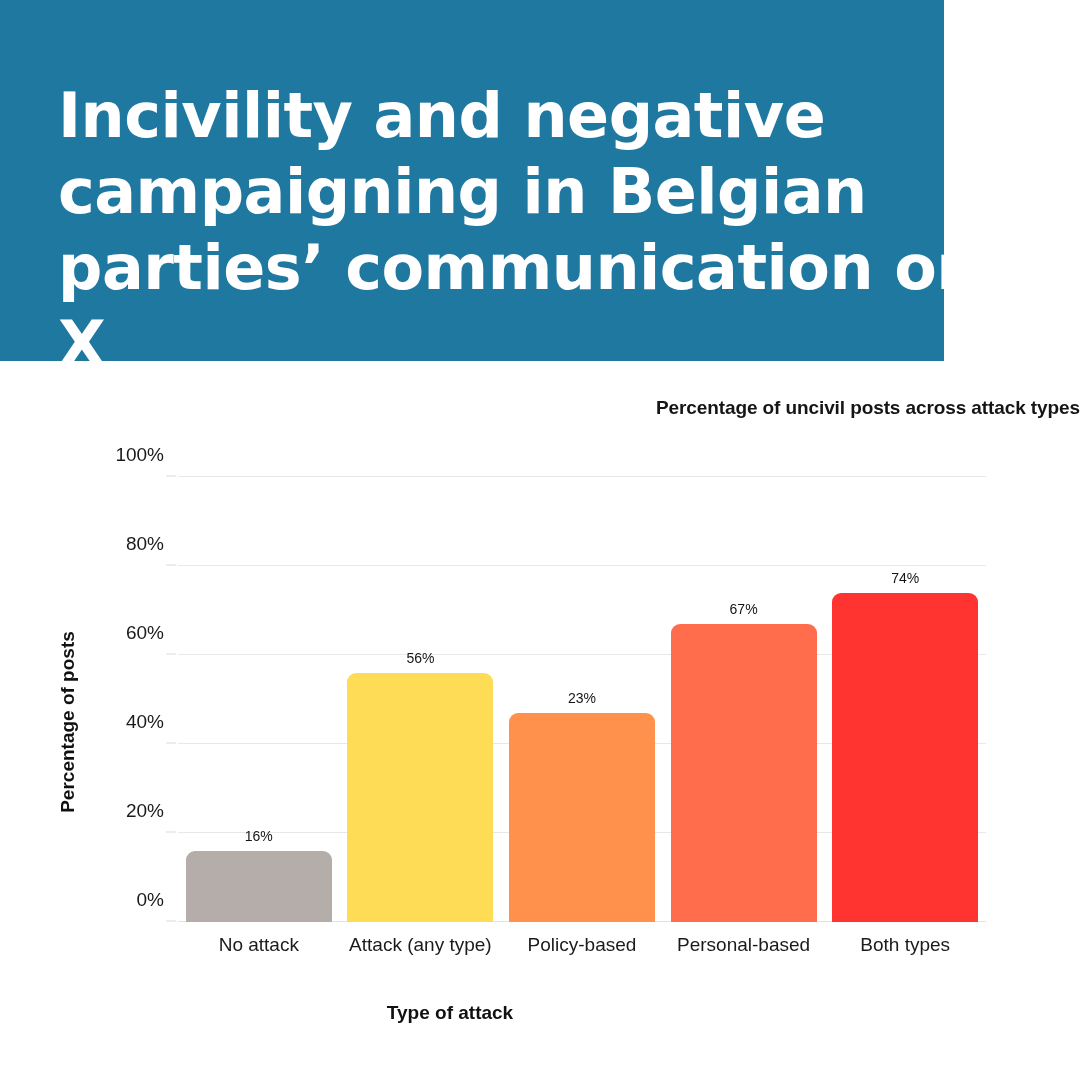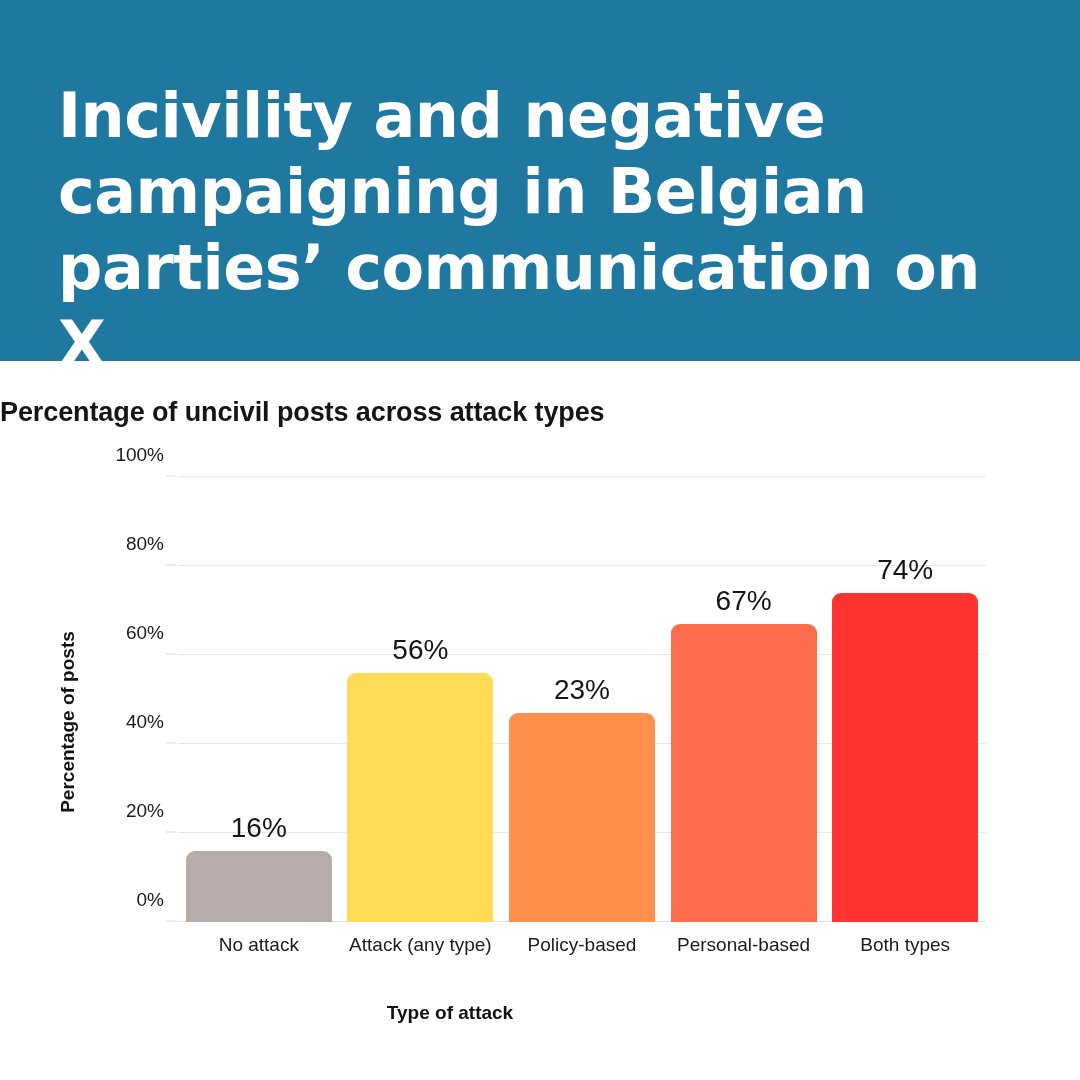--- a/index.html
+++ b/index.html
@@ -6,41 +6,41 @@
   html, body {
     width:1080px; height:1080px;
     background:#ffffff;
     font-family:"Liberation Sans", sans-serif;
     overflow:hidden;
   }
   #root { position:relative; width:1080px; height:1080px; background:#fff; }
 
   
   .banner {
-    position:absolute; left:0; top:0; width:1080px; height:361px;
+    position:absolute; left:0; top:0; width:944px; height:361px;
     background:var(--banner-bg, #1F78A0);
   }
   .banner-title {
     position:absolute; left:58px; top:78px; width:960px;
     color:#ffffff;
     font-family:"DejaVu Sans", sans-serif;
     font-size:62px;
     font-weight:700;
     line-height:76px;
     letter-spacing:-0.5px;
     white-space:pre-line;
   }
 
   
   .chart-wrap { position:absolute; left:0; top:361px; width:1080px; height:719px; background:#fff; }
 
   .chart-title {
     position:absolute; left:0; top:36px; width:1080px;
-    text-align:left;
-    font-size:27px; font-weight:700; color:#151515;
+    text-align:right;
+    font-size:19px; font-weight:700; color:#151515;
     letter-spacing:-0.1px;
   }
 
   
   .ylabel {
     position:absolute;
     left:-62px; top:350px;
     width:260px;
     transform:rotate(-90deg);
     transform-origin:center center;
@@ -91,21 +91,21 @@
   .bar {
     position:relative;
     width:146px;
     border-radius:9px 9px 0 0;
   }
   .bar-value {
     position:absolute;
     left:50%; transform:translateX(-50%);
     bottom:100%;
     margin-bottom:7px;
-    font-size:28px; color:#151515;
+    font-size:14px; color:#151515;
     white-space:nowrap;
   }
 
   
   .xticks {
     position:absolute;
     left:178px; top:573px; width:808px;
     display:flex;
     align-items:flex-end;
   }

